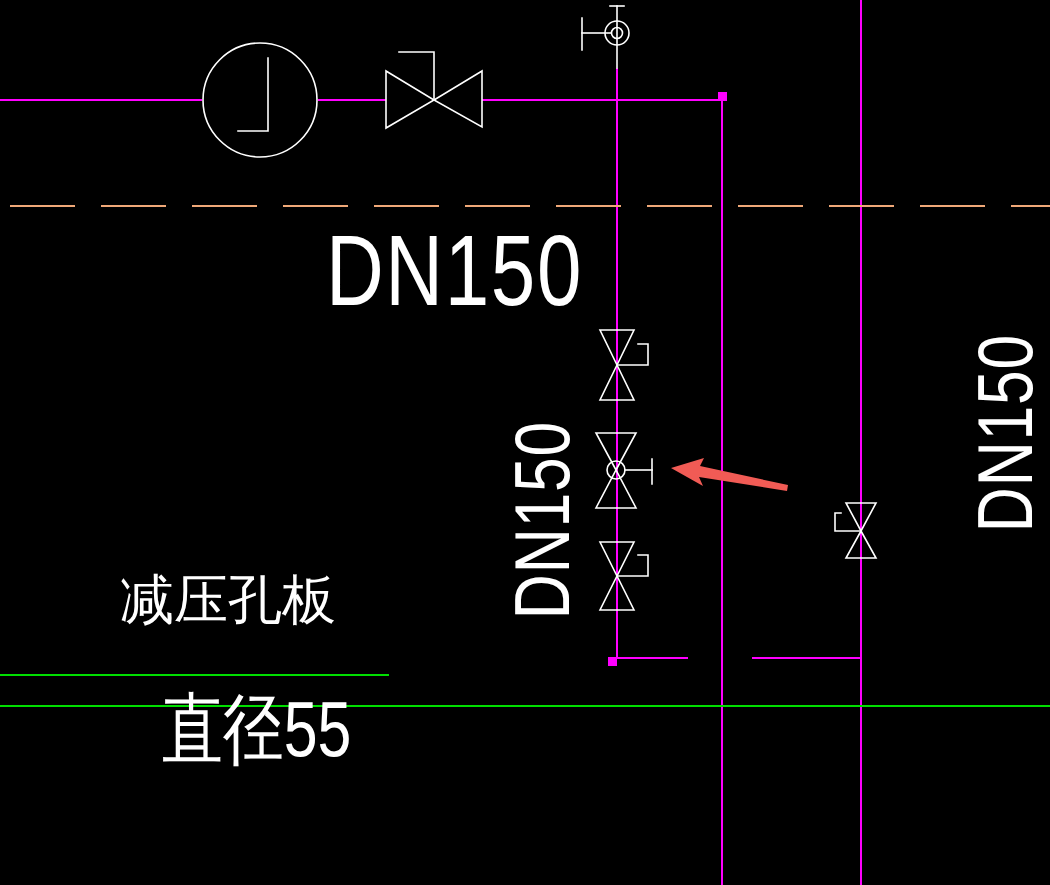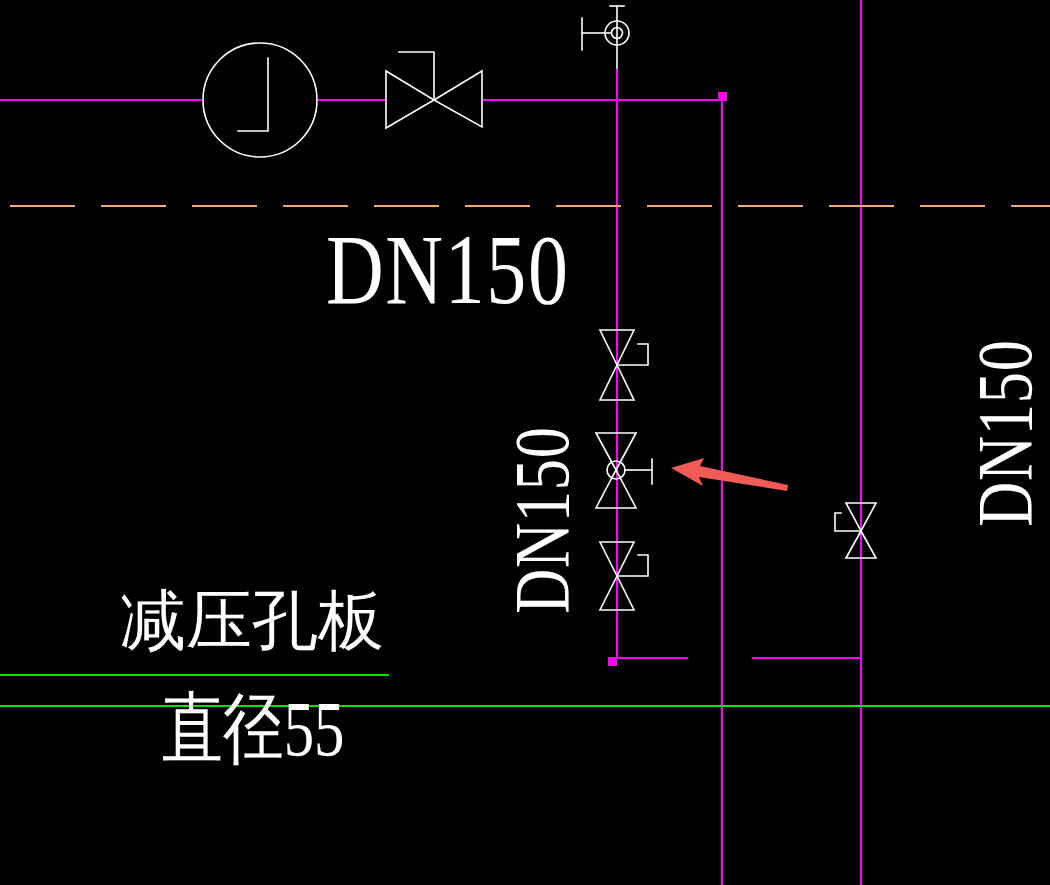--- a/index.html
+++ b/index.html
@@ -1,21 +1,21 @@
 <!DOCTYPE html>
 <html style="--bg: #000000; --pipe_magenta: #FF00FF; --symbol_white: #FFFFFF; --dashed_orange: #EFA878; --green: #00DF00; --arrow_red: #F15B55;"><head>
 <meta charset="utf-8">
 <style>
   html,body{margin:0;padding:0;background:#000;}
   #canvas{
     position:relative;
     width:1050px;height:885px;
     background:var(--bg,#000);
     overflow:hidden;
-    font-family:Liberation Serif, serif;
+    font-family:Liberation Sans, sans-serif;
   }
   svg{position:absolute;left:0;top:0;}
   .mag{stroke:var(--pipe_magenta,#FF00FF);stroke-width:2;fill:none;}
   .dash{stroke:var(--dashed_orange,#EFA878);stroke-width:2;fill:none;stroke-dasharray:65 26;}
   .grn{stroke:var(--green,#00DF00);stroke-width:2;fill:none;}
   .sym{stroke:var(--symbol_white,#FFFFFF);stroke-width:1.6;fill:none;stroke-linecap:square;}
   .grip{fill:var(--pipe_magenta,#FF00FF);stroke:none;}
   .arrow{fill:var(--arrow_red,#F15B55);stroke:none;}
   .cadtext{
     position:absolute;
@@ -38,22 +38,21 @@
   .dn-vert-mid{
     left:542px;top:520px;
     transform:translate(-50%,-50%) rotate(-90deg) scaleX(0.80);
   }
   .dn-vert-right{
     left:1005px;top:433px;
     transform:translate(-50%,-50%) rotate(-90deg) scaleX(0.80);
   }
   .cn1{
     left:120px;top:572px;
-    font-size:66px;
-    margin-top:16px;
+    font-size:54px;
   }
   .cn2{
     left:162px;top:690px;
     font-size:78px;
     transform:scaleX(0.78);
     transform-origin:left top;
   }
 </style>
 </head>
 <body>

